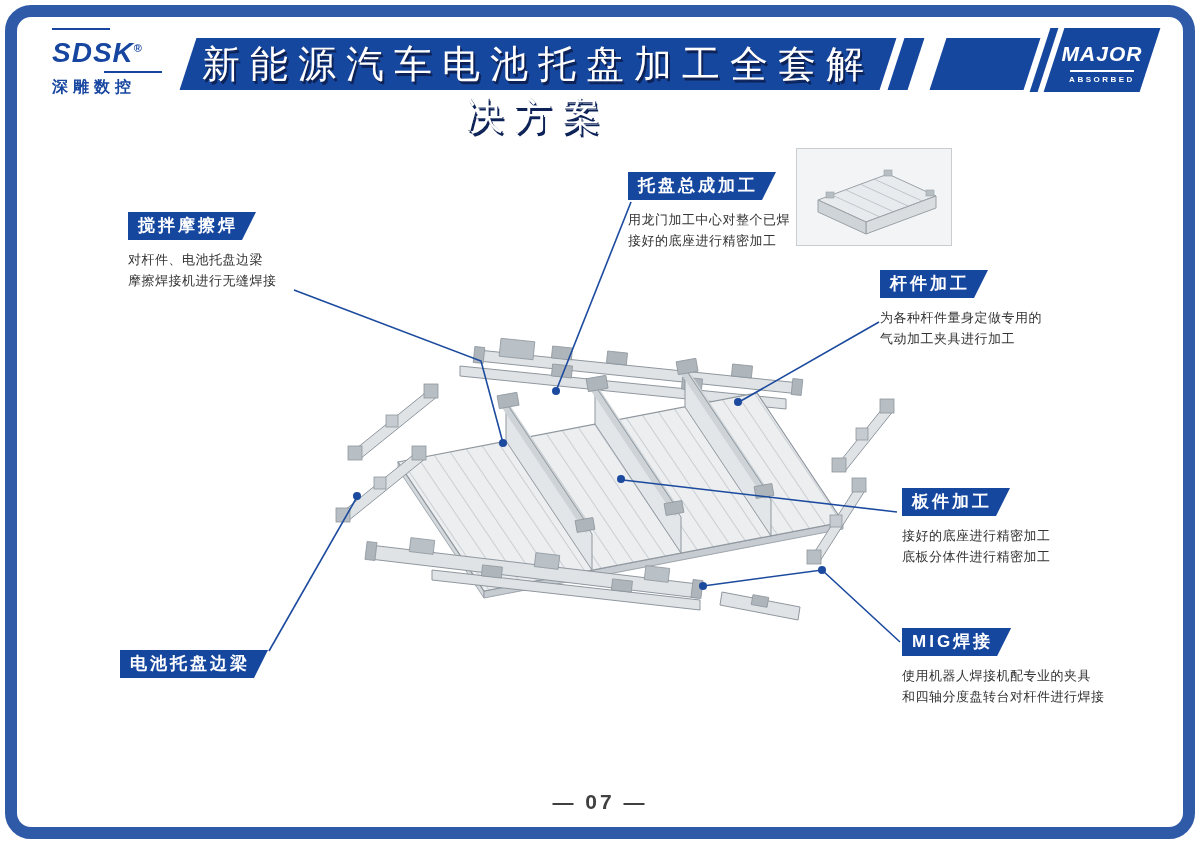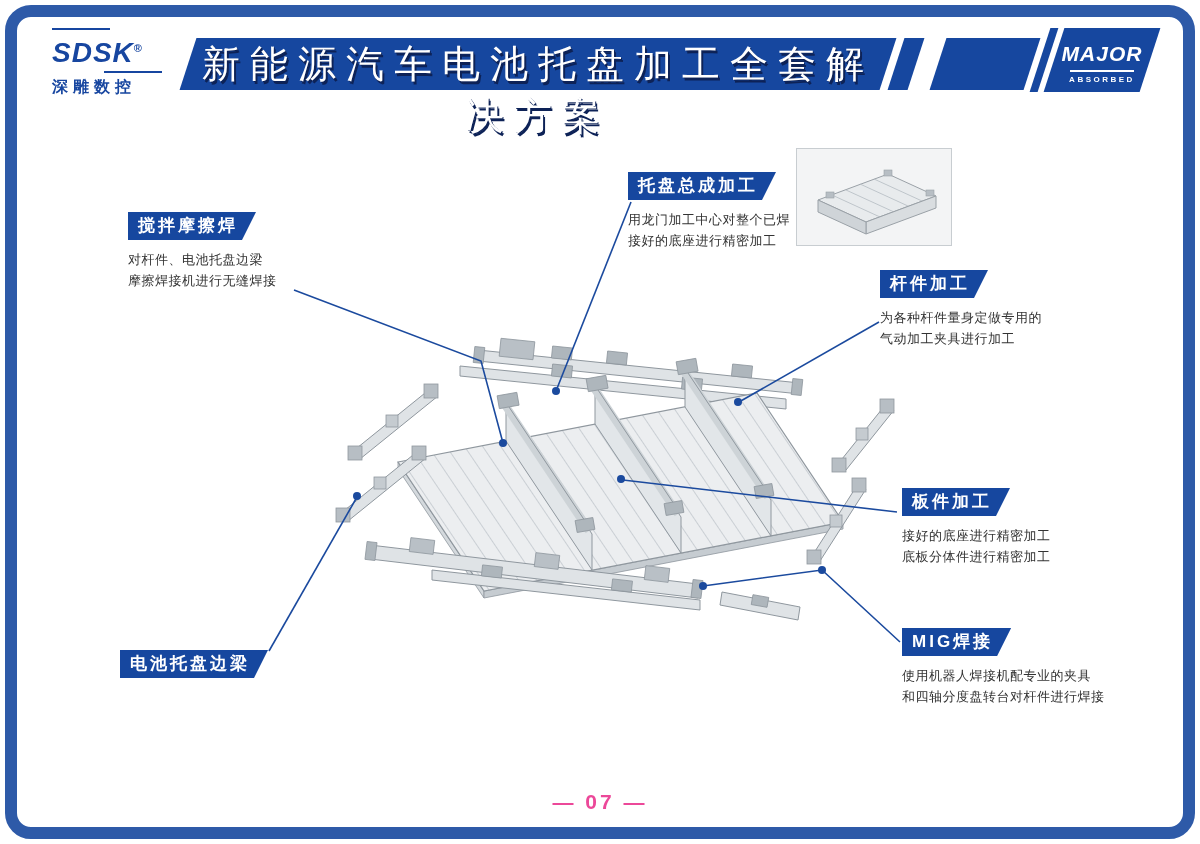--- a/index.html
+++ b/index.html
@@ -32,21 +32,21 @@
   .callout { position:absolute; z-index:4; }
   .callout-label { background:#16479f; color:#ffffff; font-weight:bold; font-size:17px;
                    letter-spacing:3px; padding:4px 18px 4px 10px; line-height:20px; display:inline-block;
                    clip-path:polygon(0 0, 100% 0, calc(100% - 14px) 100%, 0 100%); }
   .callout-desc { margin-top:10px; font-size:13px; color:#333333; line-height:1.6;
                   letter-spacing:0.5px; white-space:pre-line; }
 
   .inset { position:absolute; left:796px; top:148px; width:156px; height:98px; z-index:4; }
 
   .page-number { position:absolute; left:0; right:0; bottom:30px; text-align:center; z-index:6;
-                 color:#ec4899; font-size:21px; font-weight:bold; letter-spacing:3px; }
+                 color:#404040; font-size:21px; font-weight:bold; letter-spacing:3px; }
 
   .illustration { position:absolute; left:0; top:0; z-index:3; }
 </style>
 </head>
 <body>
 
 <div class="page">
 
   <svg class="illustration" width="1200" height="844" viewBox="0 0 1200 844">
     <defs>

